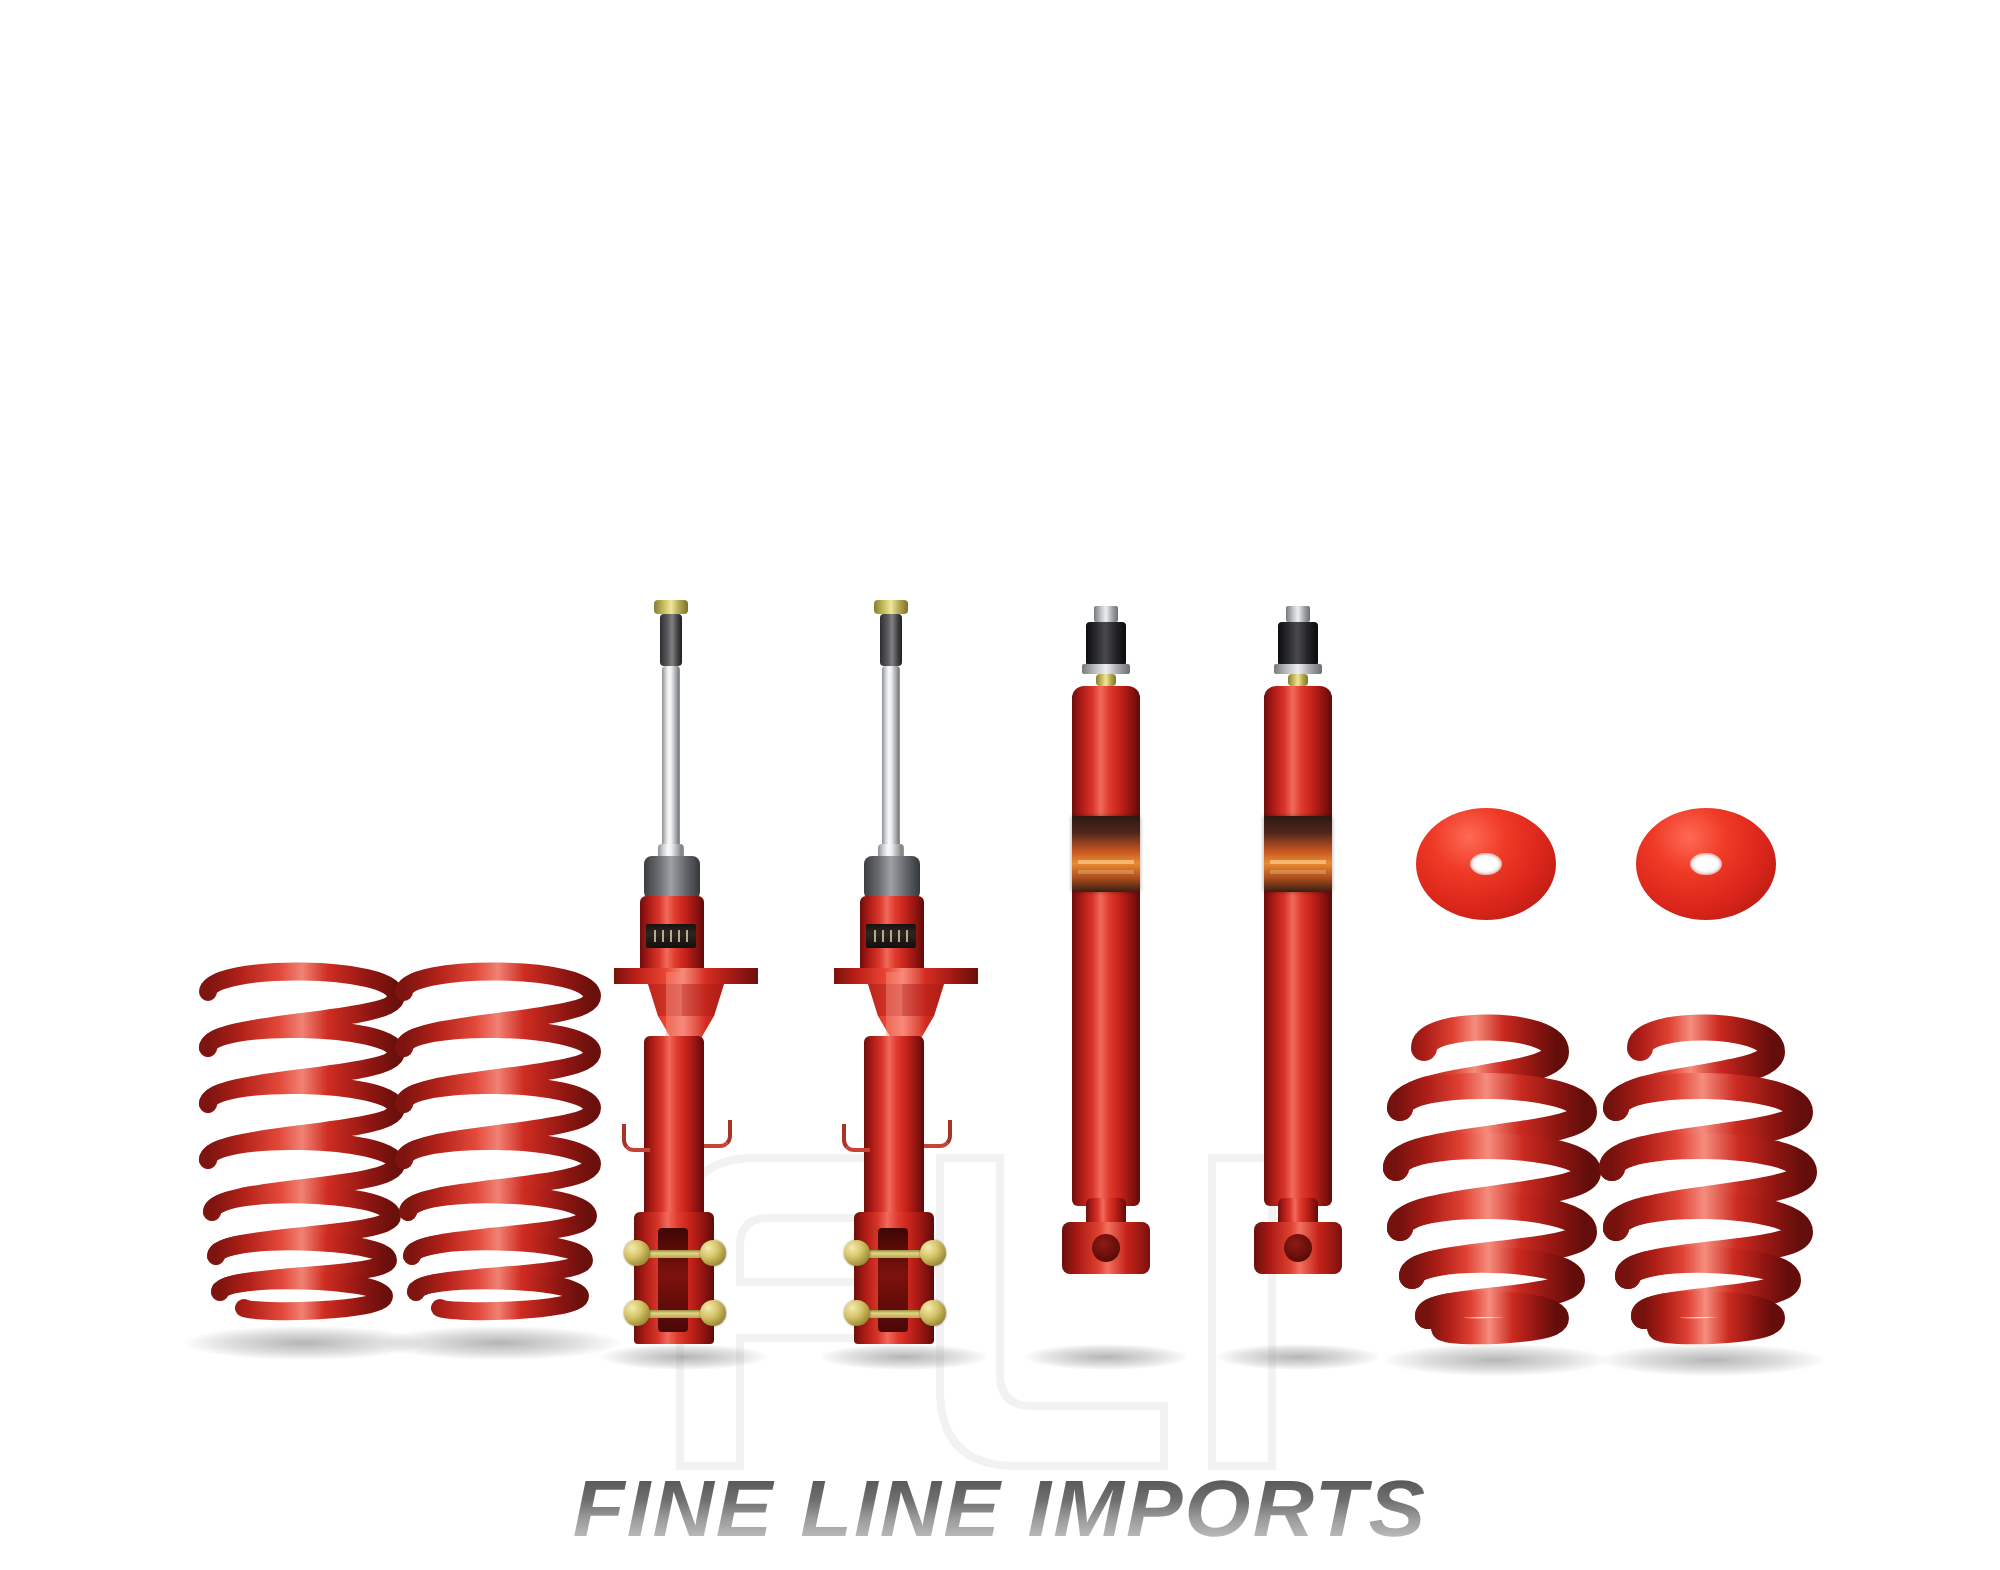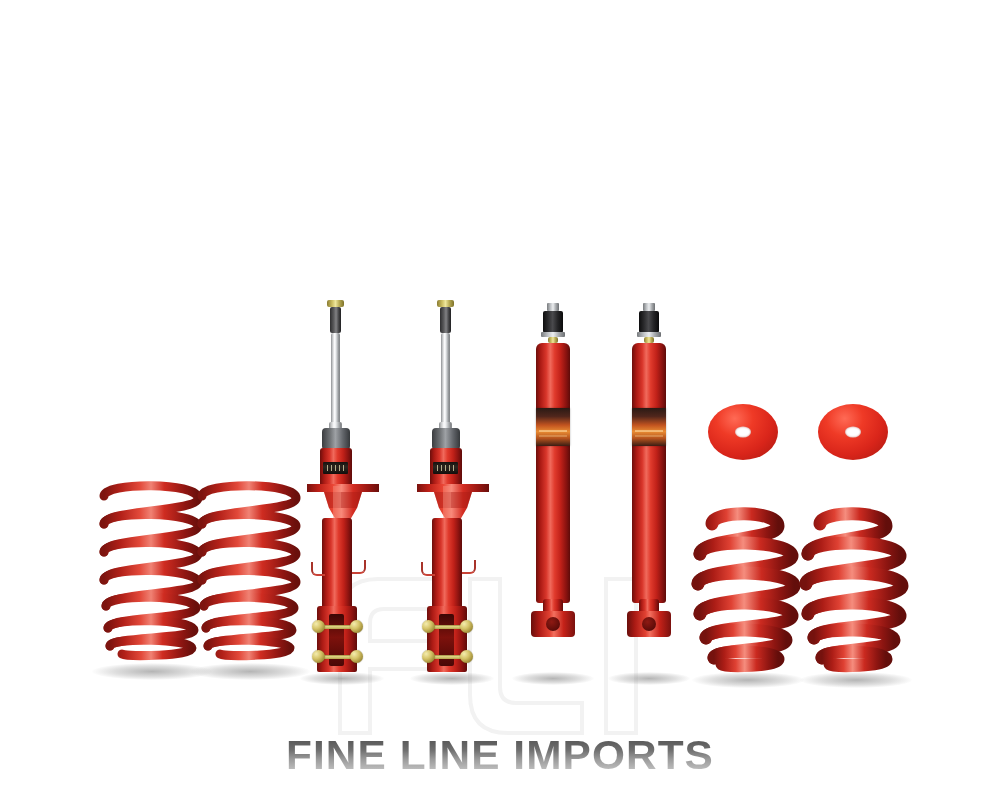--- a/index.html
+++ b/index.html
@@ -1,17 +1,17 @@
 <!DOCTYPE html>
 <html><head>
 <meta charset="utf-8">
 <style>
   html,body{margin:0;padding:0;background:#ffffff;}
   body{width:1000px;height:785px;overflow:hidden;font-family:"Liberation Sans",sans-serif;}
-  #stage{position:relative;width:1000px;height:785px;background:#ffffff;overflow:hidden;}
+  #stage{position:relative;width:1000px;height:785px;background:#ffffff;overflow:hidden;font-style:italic;}
 
   
   #wm-logo{position:absolute;left:330px;top:565px;width:350px;height:175px;opacity:1;}
   .wmstroke{fill:none;stroke:#f2f2f2;stroke-width:4;}
   #wm-name{position:absolute;left:0;width:1000px;top:733px;text-align:center;
     font-family:"Liberation Sans",sans-serif;font-weight:bold;font-size:40px;letter-spacing:1px;
     background:linear-gradient(180deg,#4a4a4a 0%,#6f6f6f 38%,#9a9a9a 58%,#d9d9d9 100%);
     -webkit-background-clip:text;background-clip:text;color:transparent;
     transform:scaleX(1.06);transform-origin:center;}
 

